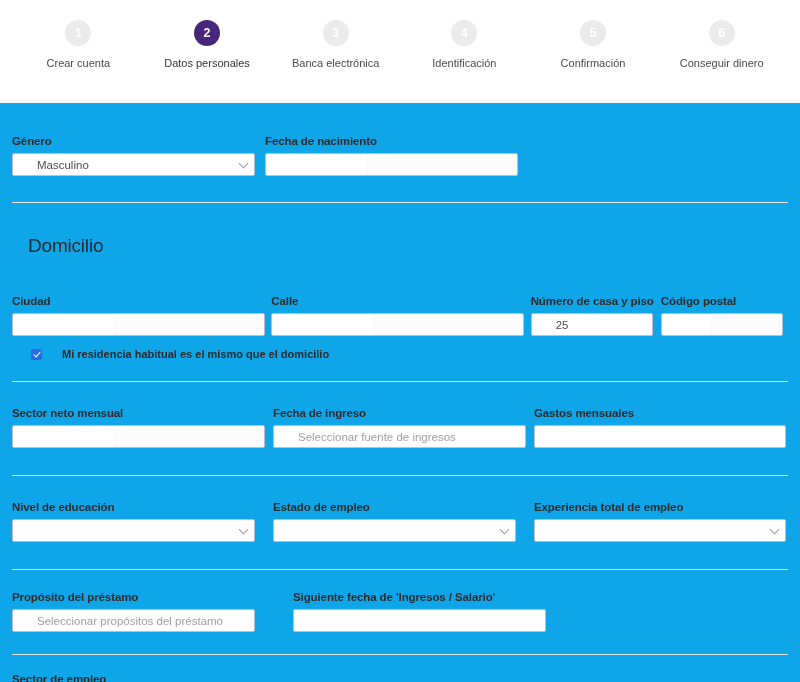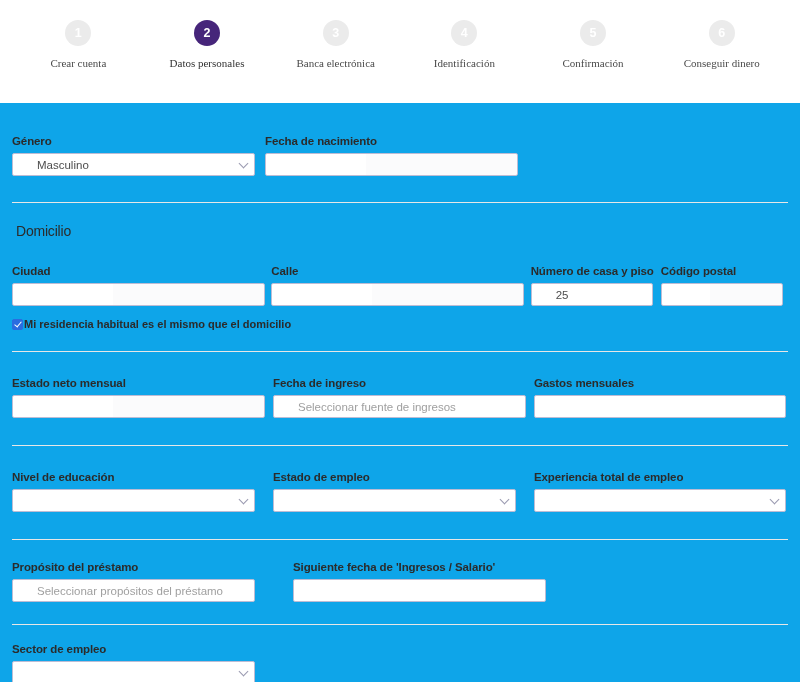--- a/index.html
+++ b/index.html
@@ -50,21 +50,20 @@
     background: #46257a;
     color: #ffffff;
     font-weight: 600;
   }
   .step-label {
     margin-top: 11px;
     font-size: 11px;
     color: #4a4a4a;
     white-space: nowrap;
     text-align: center;
-    font-family: Liberation Serif, serif;
   }
   .step.active .step-label {
     color: #333333;
   }
 
   
   .form-body {
     background: #0ea5e9;
     padding: 0 12px;
   }
@@ -114,32 +113,33 @@
     width: 7px;
     height: 7px;
     margin-top: -5px;
     border-right: 1.4px solid #9a9ab0;
     border-bottom: 1.4px solid #9a9ab0;
     transform: rotate(45deg);
   }
 
   
   .section-title {
-    font-size: 14px;
+    font-size: 19px;
     color: #2b2b2b;
     font-weight: 400;
-    margin: 4px;
+    margin: 16px;
     letter-spacing: -0.2px;
   }
 
   
   .check-row {
     display: flex;
     align-items: center;
-    gap: 1px;
+    gap: 20px;
+    margin-left: 19px;
   }
   .cbox {
     width: 11px;
     height: 11px;
     border: 1px solid #9a9a9a;
     border-radius: 2px;
     background: #ffffff;
     flex: none;
     position: relative;
   }
@@ -261,21 +261,21 @@
 
   <div class="check-row" style="margin-top:12px;">
     <span class="cbox checked"></span>
     <span class="check-label">Mi residencia habitual es el mismo que el domicilio</span>
   </div>
 
   <div class="divider" style="margin-top:21px;"></div>
 
   <div class="row" style="padding-top:25px;">
     <div class="field" style="width:265px;">
-      <div class="field-label">Estado neto mensual</div>
+      <div class="field-label">Sector neto mensual</div>
       <div class="control filled-bg" style="width:253px;">
         <span class="value"></span>
       </div>
     </div>
     <div class="field" style="width:265px;">
       <div class="field-label">Fecha de ingreso</div>
       <div class="control plain-bg" style="width:253px;">
         <span class="placeholder">Seleccionar fuente de ingresos</span>
       </div>
     </div>

